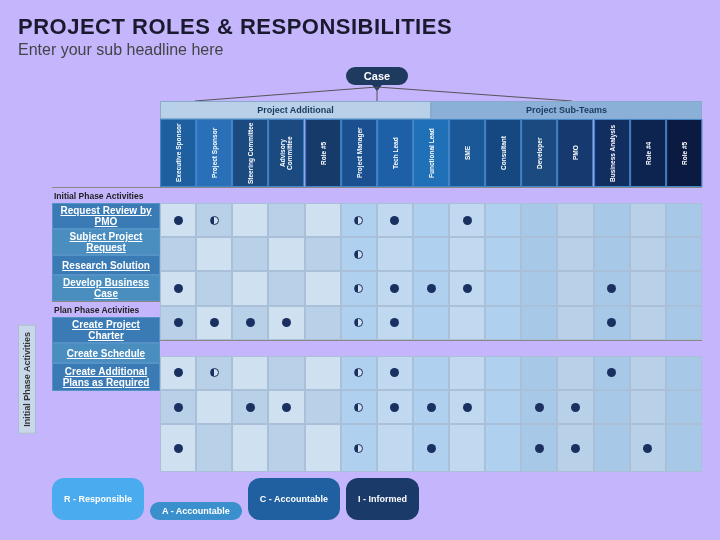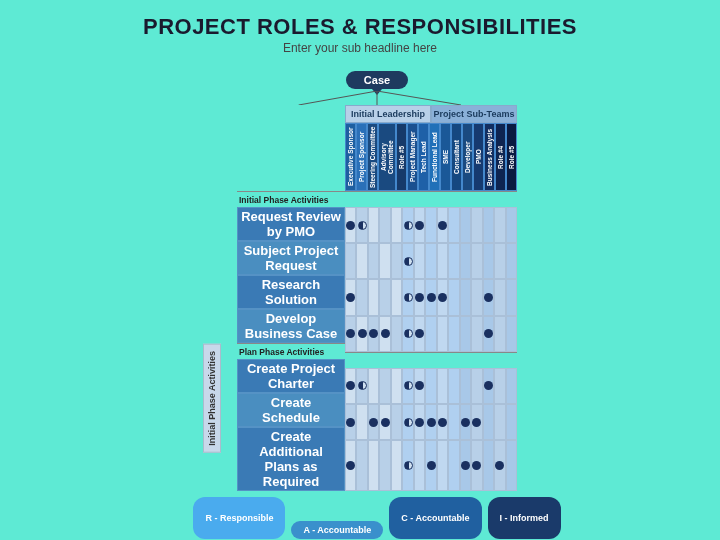--- a/index.html
+++ b/index.html
@@ -8,39 +8,38 @@
       height: 540px;
       background: #f0f4f8;
       font-family: Arial, sans-serif;
       overflow: hidden;
       position: relative;
     }
 
     .page {
       width: 720px;
       height: 540px;
-      background: #5eead4;
+      background: #c4b5fd;
       padding: 14px 18px 20px 18px;
       display: flex;
       flex-direction: column;
-      align-items: center;
     }
 
     .title {
       font-size: 22px;
       font-weight: 900;
       color: #1a1a2e;
       letter-spacing: 0.5px;
       margin-bottom: 1px;
     }
 
     .subtitle {
-      font-size: 12px;
+      font-size: 16px;
       color: #444;
-      margin-bottom: 16px;
+      margin-bottom: 8px;
     }
 
     .main-content {
       display: flex;
       flex: 1;
       gap: 0;
     }
 
     .left-label-area {
       display: flex;
@@ -114,30 +113,31 @@
       font-weight: 700;
       color: #222;
       padding: 2px 0 1px 2px;
       border-top: 1.5px solid #888;
       height: 16px;
       display: flex;
       align-items: center;
     }
 
     .activity-label {
-      font-size: 13px;
+      font-size: 10px;
       color: #fff;
       font-weight: 600;
       background: #3a7ab5;
       border: 1px solid #5592c5;
       text-align: center;
       display: flex;
       align-items: center;
       justify-content: center;
       padding: 1px 3px;
+      text-decoration: underline;
     }
 
     .activity-label.tall {
       min-height: 28px;
     }
 
     .activity-label.normal {
       min-height: 20px;
     }
 
@@ -241,21 +241,21 @@
       <div class="role-arrows">
         <svg width="100%" height="14" style="position:absolute;top:0;left:0;">
 
           <line x1="50%" y1="0" x2="22%" y2="14" stroke="#555" stroke-width="1"></line>
           <line x1="50%" y1="0" x2="50%" y2="14" stroke="#555" stroke-width="1"></line>
           <line x1="50%" y1="0" x2="80%" y2="14" stroke="#555" stroke-width="1"></line>
         </svg>
       </div>
 
       <div style="display:flex; margin-left:108px; margin-bottom:0;">
-        <div style="flex:1; background:#b8d0e8; border:1px solid #88aacc; text-align:center; font-size:9px; font-weight:700; color:#1a3a5c; padding:3px 1px; display:flex; align-items:center; justify-content:center;">Initial Leadership</div>
+        <div style="flex:1; background:#b8d0e8; border:1px solid #88aacc; text-align:center; font-size:9px; font-weight:700; color:#1a3a5c; padding:3px 1px; display:flex; align-items:center; justify-content:center;">Project Additional</div>
         <div style="flex:1; background:#8ab0d8; border:1px solid #88aacc; text-align:center; font-size:9px; font-weight:700; color:#1a3a5c; padding:3px 1px; display:flex; align-items:center; justify-content:center;">Project Sub-Teams</div>
       </div>
 
       <div style="display:flex; margin-left:108px;">
 
         <div style="flex:1; display:flex;">
           <div class="col-header" style="flex:1;">Executive Sponsor</div>
           <div class="col-header medium" style="flex:1;">Project Sponsor</div>
           <div class="col-header dark" style="flex:1;">Steering Committee</div>
           <div class="col-header dark" style="flex:1;">Advisory Committee</div>

